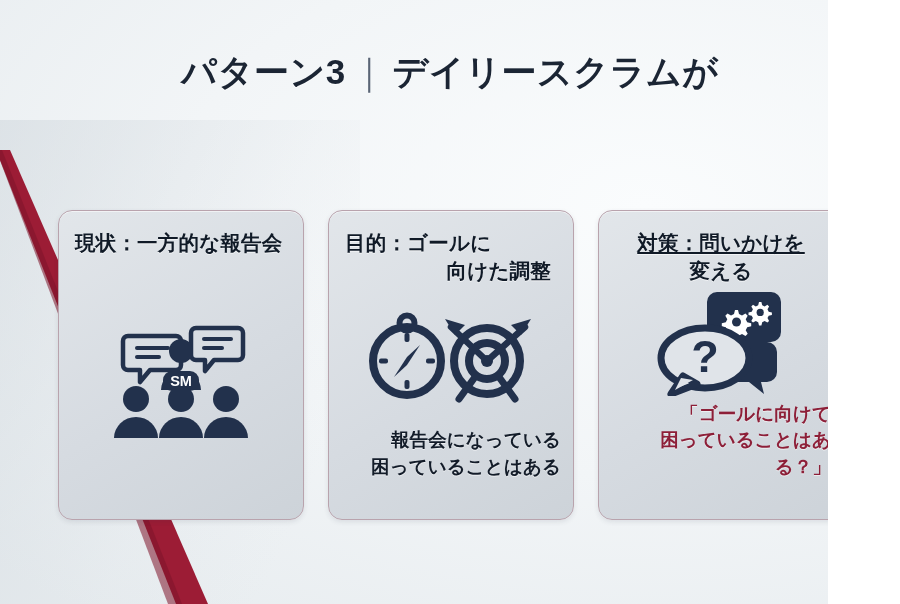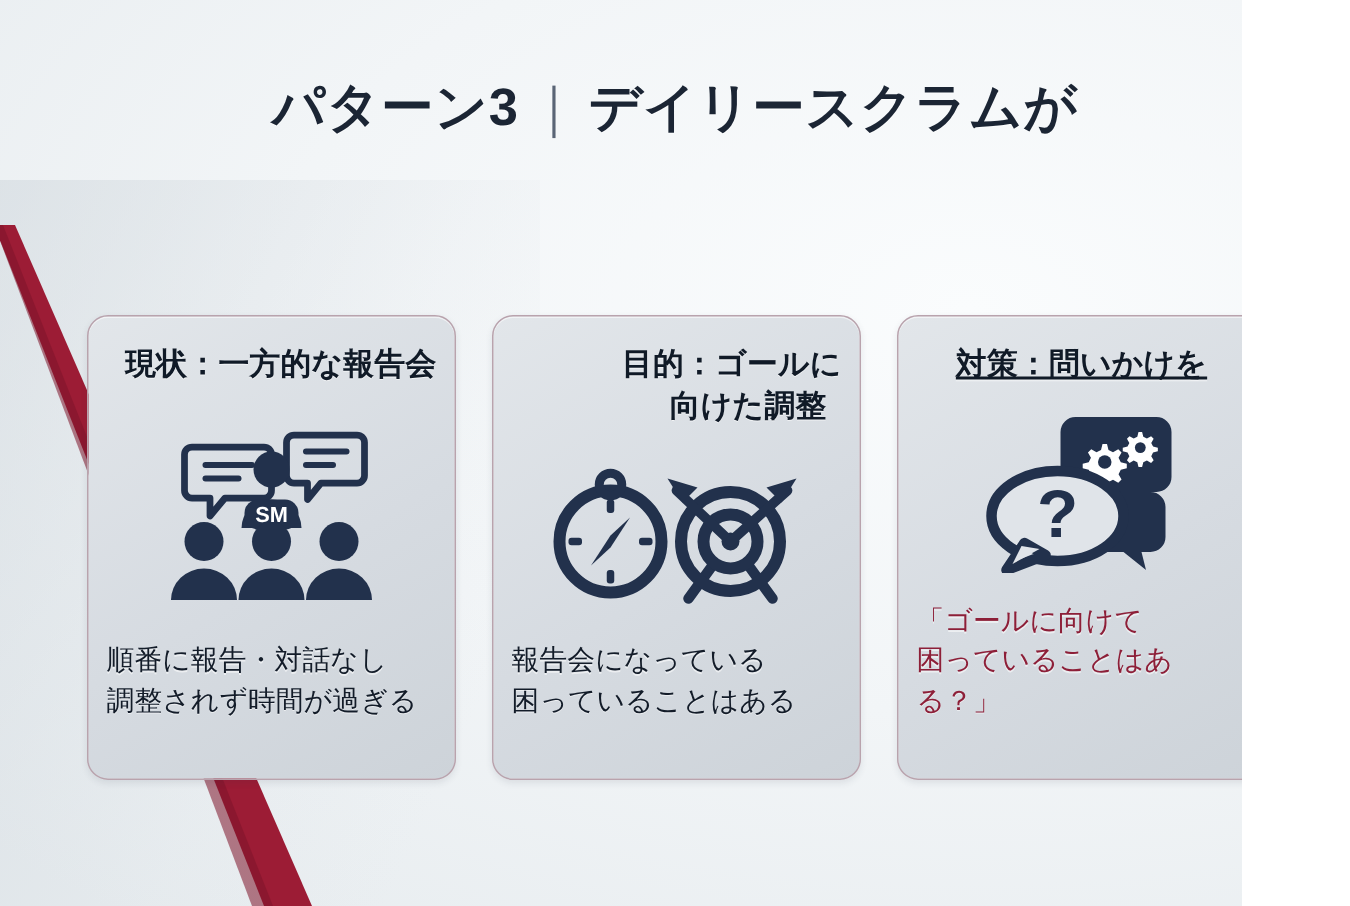--- a/index.html
+++ b/index.html
@@ -94,38 +94,38 @@
   .card-head {
     color: #101a27;
     font-size: 20.5px;
     font-weight: bold;
     line-height: 1.36;
     letter-spacing: .2px;
     text-shadow: 0 1px 0 rgba(255,255,255,.6);
     width: 100%;
   }
   .head-center { text-align: center; text-decoration: underline; }
-  .head-indent-1 { text-align: right; padding-left: 4px; }
+  .head-indent-1 { text-align: left; padding-left: 4px; }
   .head-indent-2 { text-align: right; padding-right: 10px; }
   .head-line2-c3 { text-align: center; }
 
   .card-icon {
     flex: 1 1 auto;
     display: flex;
     align-items: center;
     justify-content: center;
     width: 100%;
     padding: 2px 0 4px 0;
   }
 
   .card-foot {
     width: 100%;
-    text-align: left;
+    text-align: right;
     font-size: 18.5px;
-    font-weight: normal;
+    font-weight: bold;
     line-height: 1.45;
     letter-spacing: .1px;
     color: #131c29;
     text-shadow: 0 1px 0 rgba(255,255,255,.55);
     padding-bottom: 22px;
   }
   .foot-accent { color: #8d1f38; }
 
   .nav { fill: #22314c; }
   .nav-stroke { stroke: #22314c; fill: none; }
@@ -187,24 +187,20 @@
             <circle cx="30" cy="79" r="13"></circle>
             <path d="M8 118 a22 21 0 0 1 44 0 z"></path>
             <circle cx="75" cy="79" r="13"></circle>
             <path d="M53 118 a22 21 0 0 1 44 0 z"></path>
             <circle cx="120" cy="79" r="13"></circle>
             <path d="M98 118 a22 21 0 0 1 44 0 z"></path>
           </g>
         </svg>
       </div>
 
-      <div class="card-foot">
-        <div>順番に報告・対話なし</div>
-        <div>調整されず時間が過ぎる</div>
-      </div>
     </div>
 
     <div class="card">
       <div class="card-head">
         <div class="head-indent-1">目的：ゴールに</div>
         <div class="head-indent-2">向けた調整</div>
       </div>
 
       <div class="card-icon">
         <svg width="176" height="100" viewBox="0 0 176 100">
@@ -238,20 +234,21 @@
 
       <div class="card-foot">
         <div>報告会になっている</div>
         <div>困っていることはある</div>
       </div>
     </div>
 
     <div class="card">
       <div class="card-head">
         <div class="head-center">対策：問いかけを</div>
+        <div class="head-line2-c3">変える</div>
       </div>
 
       <div class="card-icon">
         <svg width="132" height="108" viewBox="0 0 132 108">
 
           <g class="nav">
             <path d="M62 4 h54 a10 10 0 0 1 10 10 v30 a10 10 0 0 1 -10 10 h-12 l4 14 -18 -14 h-28 a10 10 0 0 1 -10 -10 v-30 a10 10 0 0 1 10 -10 z"></path>
           </g>
           <g fill="#ffffff">
             <path d="M80 22 l3 0 1 4 3 1.5 3.5-2 2.2 2.2 -2 3.5 1.5 3 4 1 0 3 -4 1 -1.5 3 2 3.5 -2.2 2.2 -3.5-2 -3 1.5 -1 4 -3 0 -1-4 -3-1.5 -3.5 2 -2.2-2.2 2-3.5 -1.5-3 -4-1 0-3 4-1 1.5-3 -2-3.5 2.2-2.2 3.5 2 3-1.5z"></path>

